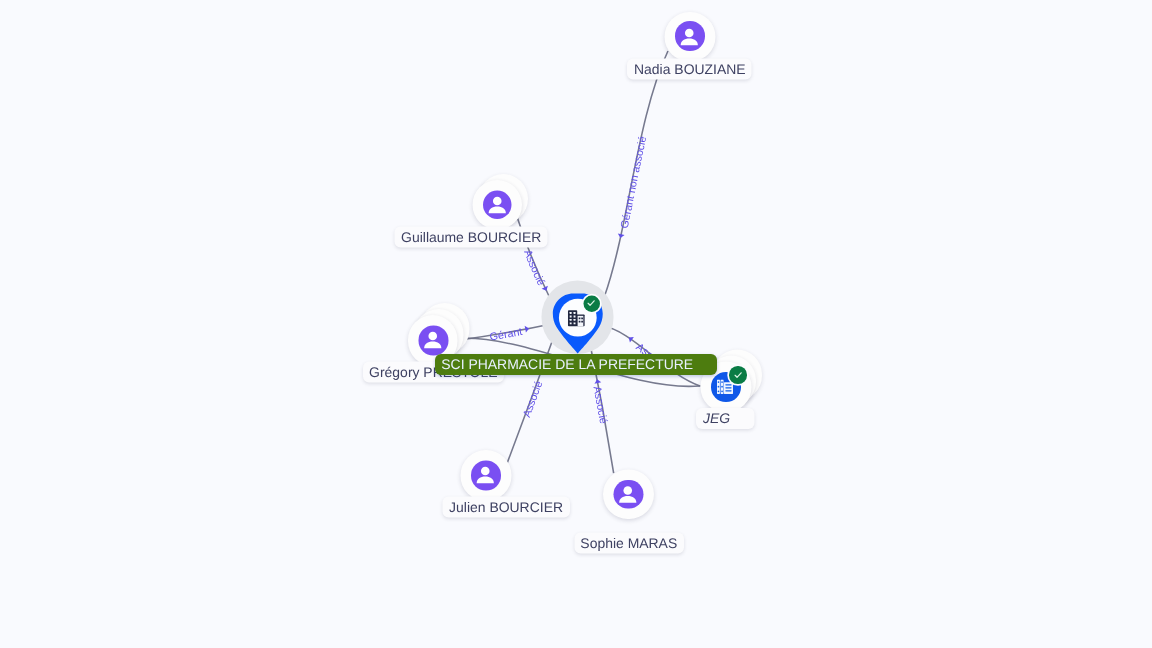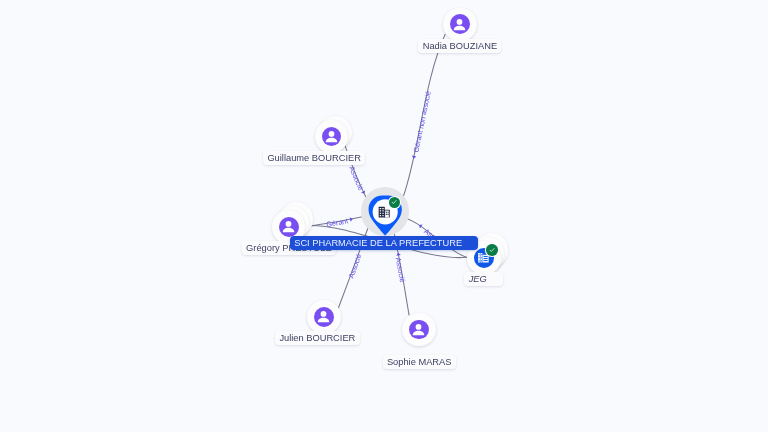--- a/index.html
+++ b/index.html
@@ -15,21 +15,21 @@
         box-shadow:0 1px 3px rgba(40,40,70,.16);}
   .stackdisc{position:absolute;border-radius:50%;background:#fdfdfd;
         box-shadow:0 1px 3px rgba(40,40,70,.14);}
   .inner{position:absolute;border-radius:50%;display:flex;align-items:center;justify-content:center;}
   .badge{position:absolute;border-radius:50%;background:#0a7c45;
          display:flex;align-items:center;justify-content:center;box-shadow:0 0 0 1.1px #fcfdff;}
   .lbl{position:absolute;border-radius:4px;background:#fbfbfd;color:#3e4162;
        white-space:nowrap;font-size:9.3px;line-height:14px;height:14px;padding:0 4.4px;
        min-width:30.1px;box-sizing:content-box;text-align:left;
        box-shadow:0 1px 2.5px rgba(40,40,70,.13);}
-  .lbl.sel{background:#1d4ed8;color:#e8f1ff;padding-right:16px;
+  .lbl.sel{background:#4d7c0f;color:#e8f1ff;padding-right:16px;
            box-shadow:0 1px 2.5px rgba(20,60,150,.28);}
   .pinwrap{position:absolute;}
 </style>
 </head>
 <body>
 
 <div id="stage">
   <svg class="layer" id="edges">
     <defs>
       <marker id="arw" viewBox="0 0 10 10" refX="5" refY="5" markerWidth="5" markerHeight="5" orient="auto">
@@ -170,18 +170,18 @@
         </div>
         <div class="badge" style="left: 486.25px; top: 244.05px; width: 11.5px; height: 11.5px;">
           <svg viewBox="0 0 24 24" width="8" height="8" aria-hidden="true">
  <path d="M6.2 12.6l3.9 4.0 8.2-9.0" fill="none" stroke="#d9f2e2" stroke-width="2.5" stroke-linecap="round" stroke-linejoin="round"></path>
           </svg>
         </div>
       </div>
       <div class="lbl" style="left: 418.3px; top: 38.5px;">Nadia BOUZIANE</div>
       <div class="lbl" style="left: 263px; top: 150.7px;">Guillaume BOURCIER</div>
       <div class="lbl" style="left: 241.7px; top: 241.2px;">Grégory PRESTOLE</div>
-      <div class="lbl" style="left: 275px; top: 331.2px;">Julien BOURCIER</div>
+      <div class="lbl" style="left: 295px; top: 331.2px;">Julien BOURCIER</div>
       <div class="lbl" style="left: 382.5px; top: 343.7px; margin-top: 11px;">Sophie MARAS</div>
       <div class="lbl" style="left: 464.3px; top: 272.2px; font-style: italic;">JEG</div>
       <div class="lbl sel" style="left: 289.8px; top: 236.3px;">SCI PHARMACIE DE LA PREFECTURE</div>
     </div>
 </div>
 
 </body></html>

